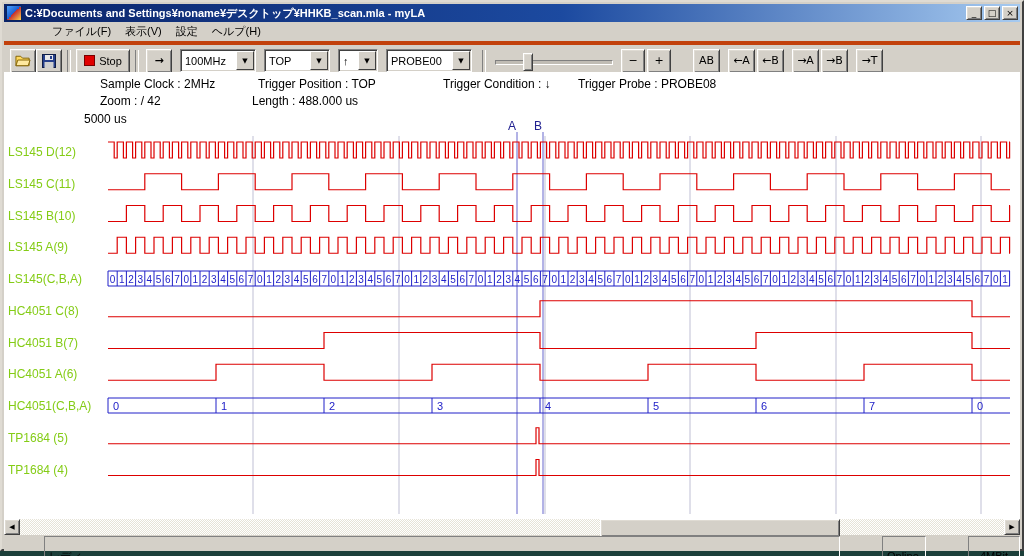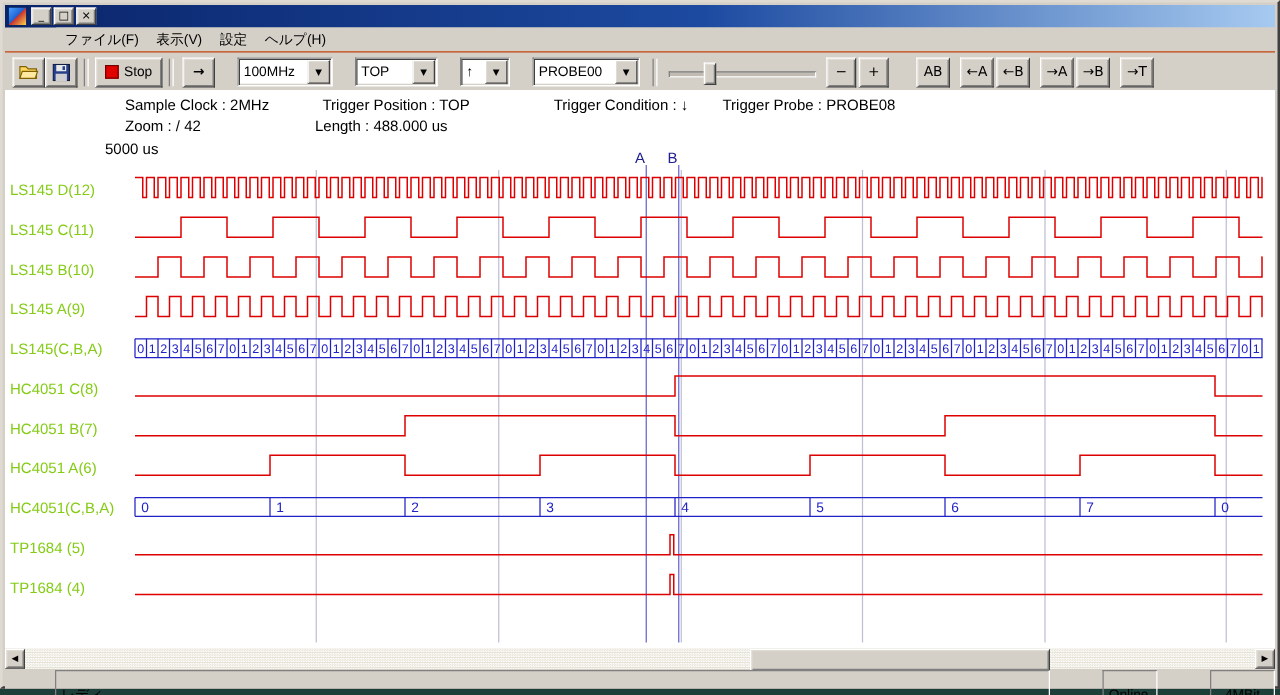--- a/index.html
+++ b/index.html
@@ -34,38 +34,38 @@
   }
   
   .menubar{
     position:absolute;left:2px;top:20px;right:2px;height:19px;
     display:flex;align-items:center;font-size:11px;background:#d4d0c8;margin-left:41px;
   }
   .menu-item{padding:2px 7px;}
   
   .toolbar{
     position:absolute;left:2px;top:39px;right:2px;height:31px;
-    border-top:1px solid #c2410c;
+    border-top:4px solid #c2410c;
     display:flex;align-items:center;padding-left:6px;background:#d4d0c8;
   }
   .tb-sep{width:2px;height:22px;border-left:1px solid #808080;border-right:1px solid #fff;margin:0 5px;}
   .tb-btn{
     height:24px;background:#d4d0c8;font-size:11px;color:#000;
     border:1px solid;border-color:#fff #404040 #404040 #fff;
     box-shadow:inset 1px 1px 0 #dfdbd3, inset -1px -1px 0 #808080;
     display:flex;align-items:center;justify-content:center;gap:4px;padding:0 4px;cursor:default;
     font-family:"Liberation Sans",sans-serif;
   }
   .tb-icon{width:26px;}
   .stop-btn{width:54px;}
   .run-btn{width:26px;margin-left:2px;font-weight:bold;font-family:"DejaVu Sans",sans-serif;}
   .stop-sq{width:9px;height:9px;background:#e00000;border:1px solid #700;display:inline-block;}
   .small-btn{width:24px;margin-left:2px;font-family:"DejaVu Sans",sans-serif;}
   .combo{
-    height:21px;background:#fff;display:flex;align-items:center;margin-left:18px;
+    height:21px;background:#fff;display:flex;align-items:center;margin-left:8px;
     border:1px solid;border-color:#808080 #fff #fff #808080;
     box-shadow:inset 1px 1px 0 #404040, inset -1px -1px 0 #d4d0c8;
   }
   .combo-text{font-size:11px;padding:0 4px;flex:1 1 auto;white-space:nowrap;}
   .combo-arrow{
     width:16px;height:17px;margin:1px;background:#d4d0c8;flex:0 0 auto;
     border:1px solid;border-color:#fff #404040 #404040 #fff;
     display:flex;align-items:center;justify-content:center;
     font-size:7px;font-family:"DejaVu Sans",sans-serif;
   }
@@ -109,20 +109,21 @@
   .status-online{width:34px;text-align:left;}
   .status-mem{width:42px;text-align:center;}
 </style>
 </head>
 <body>
 
 <div class="window">
 
   <div class="titlebar">
     <span class="app-icon"></span>
+    <span class="title-text">C:¥Documents and Settings¥noname¥デスクトップ¥HHKB_scan.mla - myLA</span>
     <span class="win-buttons">
       <button class="win-btn">_</button>
       <button class="win-btn">□</button>
       <button class="win-btn">×</button>
     </span>
   </div>
 
   <div class="menubar">
     <span class="menu-item">ファイル(F)</span>
     <span class="menu-item">表示(V)</span>

